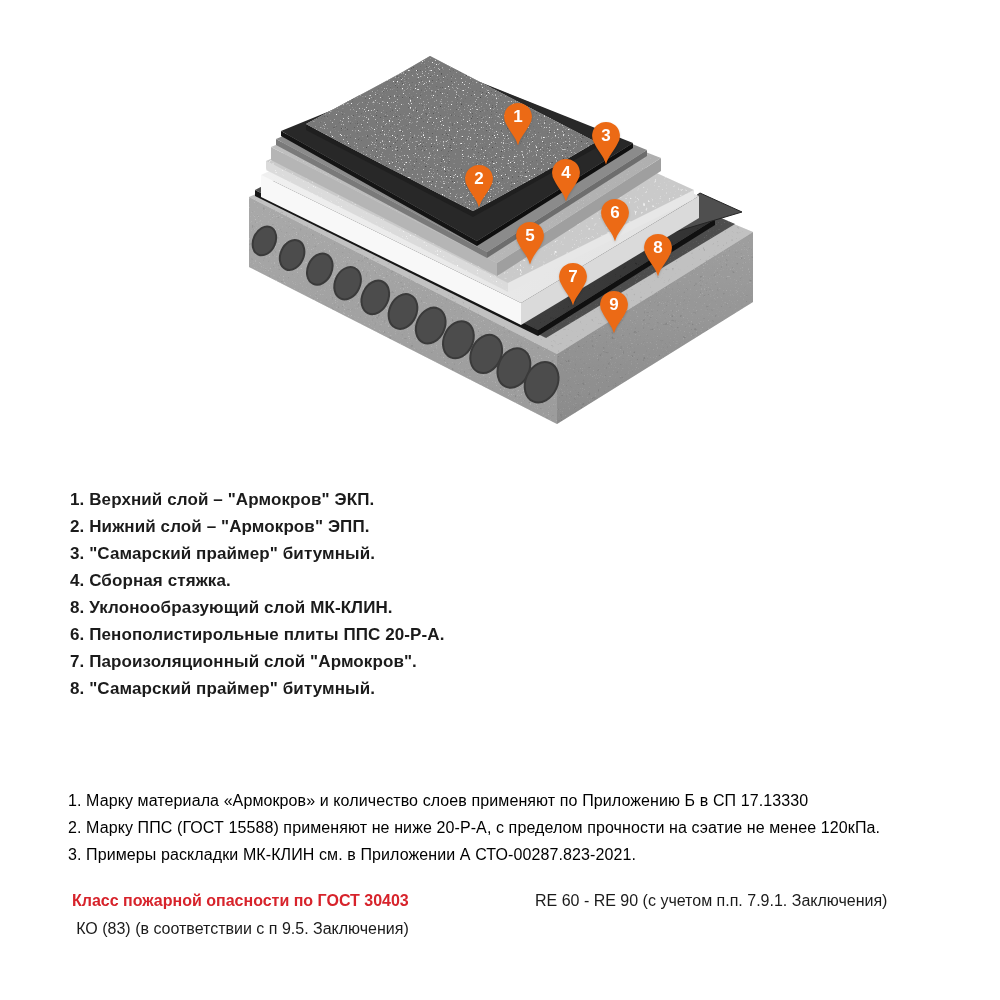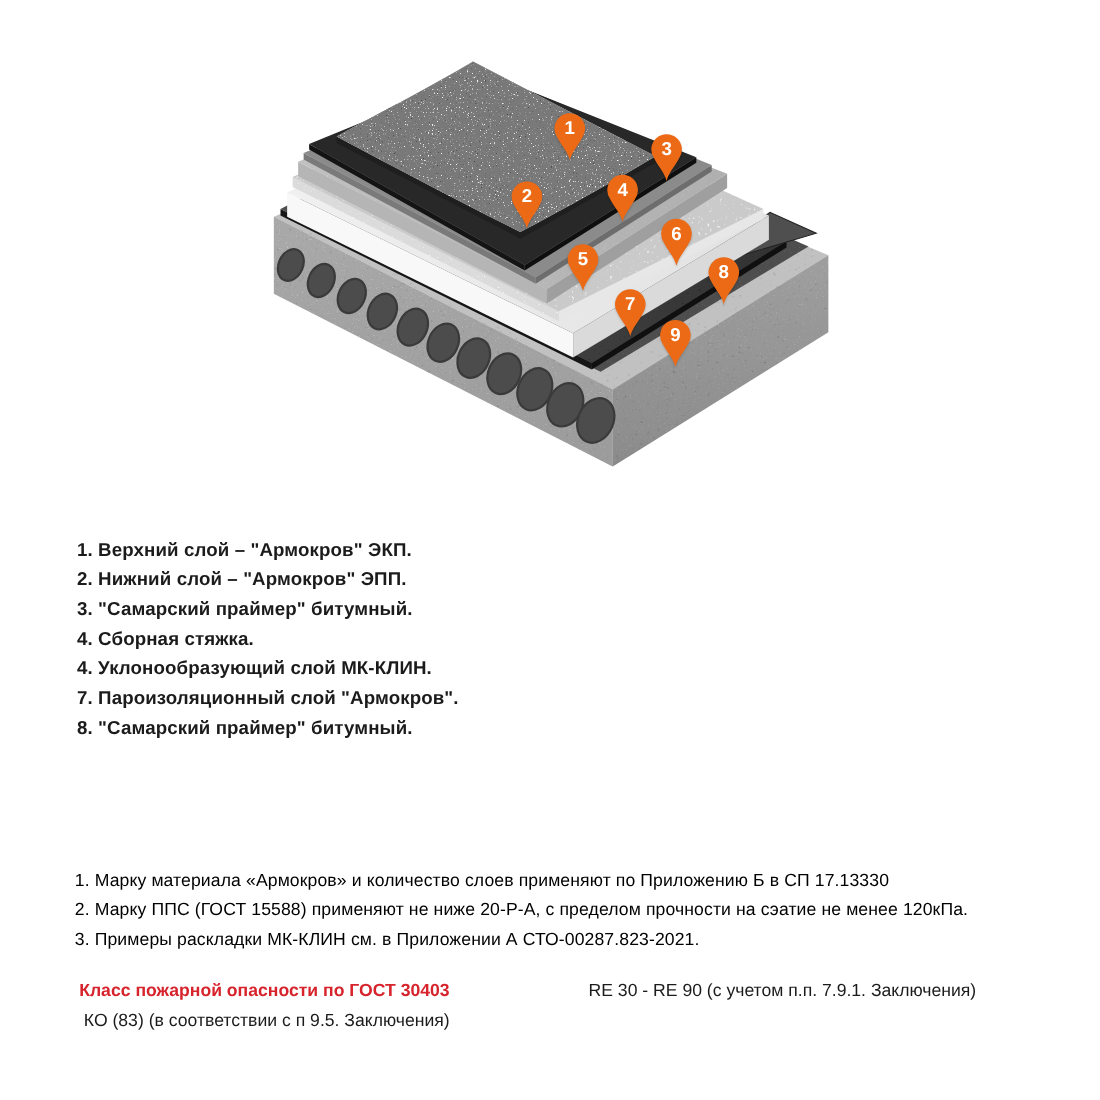--- a/index.html
+++ b/index.html
@@ -204,31 +204,32 @@
         </svg>
       </div>
     </div>
 </div>
 
 <div class="legend">
     <div>1. Верхний слой – "Армокров" ЭКП.</div>
     <div>2. Нижний слой – "Армокров" ЭПП.</div>
     <div>3. "Самарский праймер" битумный.</div>
     <div>4. Сборная стяжка.</div>
-    <div>4. Уклонообразующий слой МК-КЛИН.</div>
+    <div>8. Уклонообразующий слой МК-КЛИН.</div>
+    <div>6. Пенополистирольные плиты ППС 20-Р-А.</div>
     <div>7. Пароизоляционный слой "Армокров".</div>
     <div>8. "Самарский праймер" битумный.</div>
   </div>
 
 <div class="notes">
     <div>1. Марку материала «Армокров» и количество слоев применяют по Приложению Б в СП 17.13330</div>
     <div>2. Марку ППС (ГОСТ 15588) применяют не ниже 20-Р-А, с пределом прочности на сэатие не менее 120кПа.</div>
     <div>3. Примеры раскладки МК-КЛИН см. в Приложении А СТО-00287.823-2021.</div>
   </div>
 
 <div class="footer-col footer-left">
   <div class="ftitle">Класс пожарной опасности по ГОСТ 30403</div>
   <div class="fvalue">КО (83) (в соответствии с п 9.5. Заключения)</div>
 </div>
 
 <div class="footer-col footer-right">
-  <div class="fvalue">RE 30 - RE 90 (с учетом п.п. 7.9.1. Заключения)</div>
+  <div class="fvalue">RE 60 - RE 90 (с учетом п.п. 7.9.1. Заключения)</div>
 </div>
 
 </body></html>

